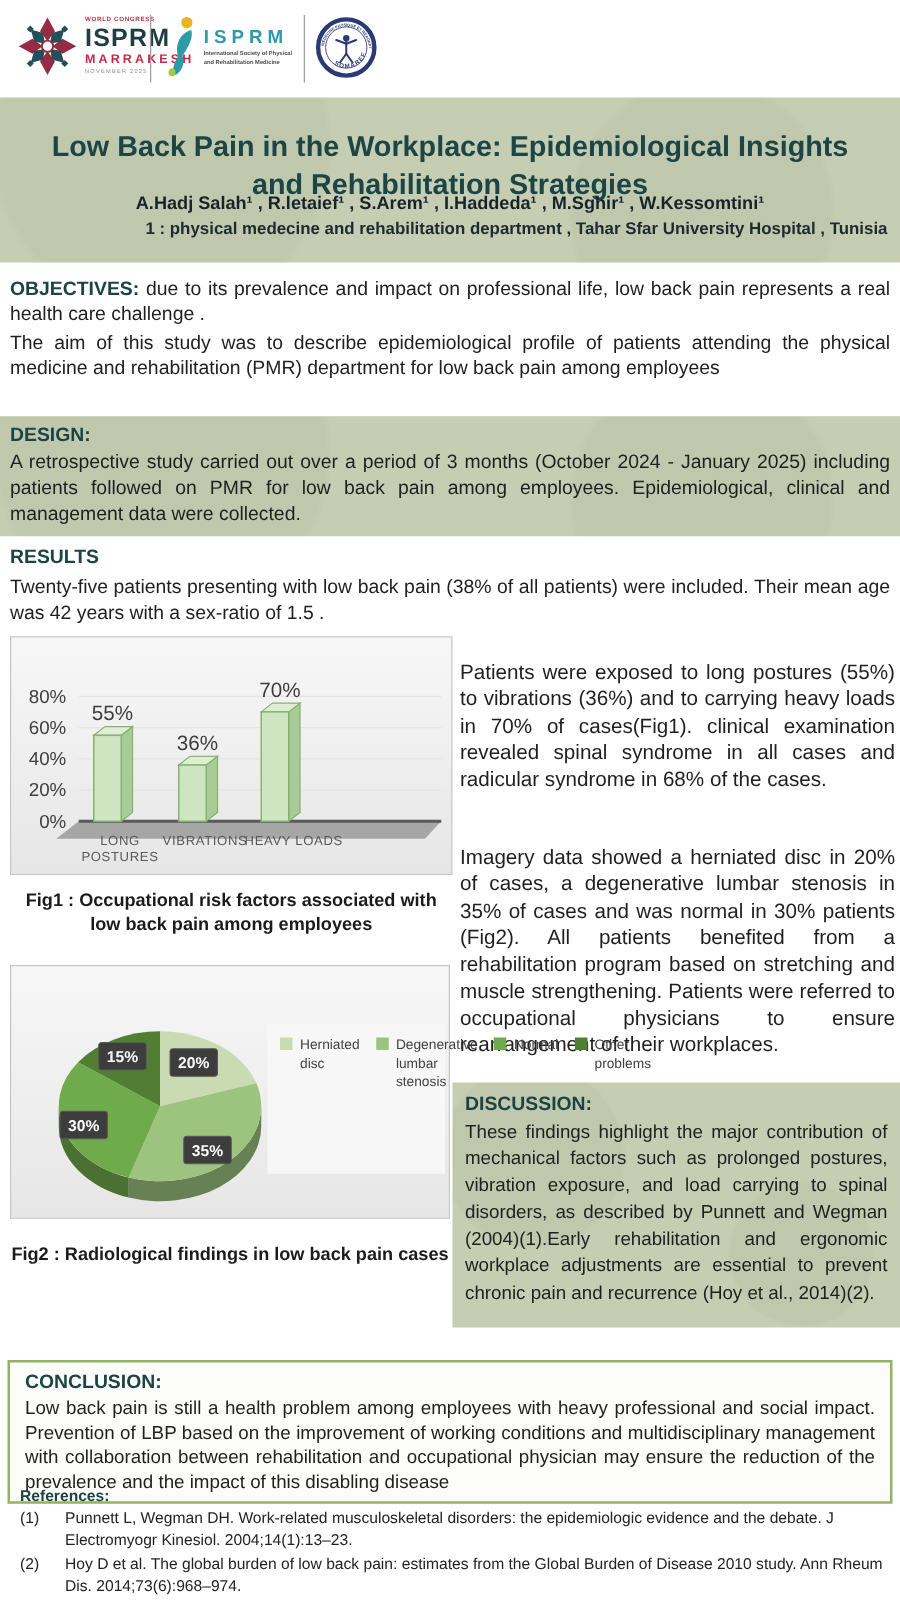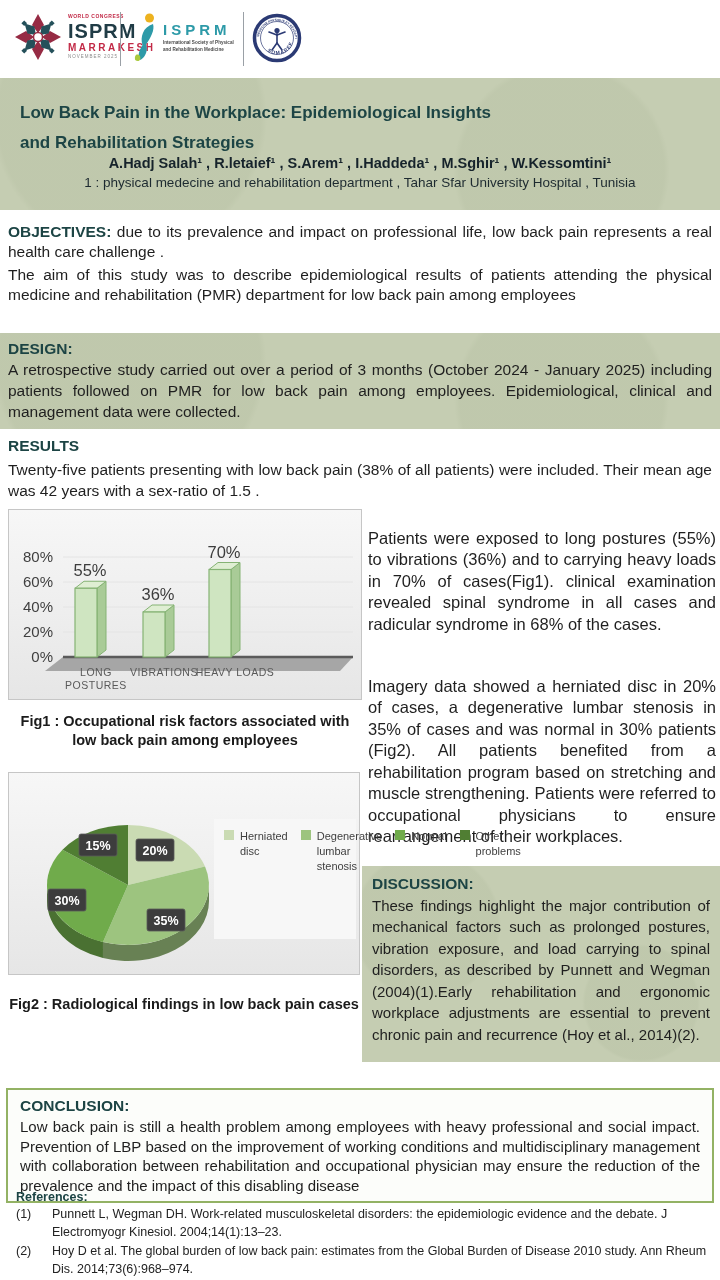--- a/index.html
+++ b/index.html
@@ -16,26 +16,26 @@
   .vdiv{position:absolute;top:12px;width:1px;height:54px;background:#9aa0a6;}
   .vdiv1{left:120px}.vdiv2{left:243px}
   .logo2{position:absolute;left:132px;top:12px;display:flex;align-items:center;}
   .logo2-text{margin-left:5px;line-height:1;}
   .l2-name{font-size:15px;font-weight:bold;color:#2d9aa8;letter-spacing:4px;}
   .l2-sub{font-size:4.6px;color:#4a4a4a;margin-top:3px;font-weight:bold;line-height:1.5;}
   .logo3{position:absolute;left:252px;top:13px;}
   
   .band{background:#c5cdb2;background-image:radial-gradient(circle at 18% 30%,rgba(90,110,70,.05) 0 22%,transparent 23%),radial-gradient(circle at 78% 70%,rgba(90,110,70,.05) 0 18%,transparent 19%);}
   .titleband{position:absolute;top:78px;left:0;width:720px;height:132px;}
-  .main-title{position:absolute;top:9px;left:20px;width:680px;
-      font-size:17px;line-height:30px;font-weight:800;color:#1d4545;}
+  .main-title{position:absolute;top:9px;left:20px;width:680px;text-align:center;
+      font-size:23px;line-height:30px;font-weight:800;color:#1d4545;}
   .authors{position:absolute;top:77px;left:10px;width:700px;text-align:center;
       font-size:14.5px;font-weight:bold;color:#16232b;}
-  .affil{position:absolute;top:97px;left:10px;width:700px;text-align:center;
-      font-size:13.5px;font-weight:400;color:#1d2a30;}
+  .affil{position:absolute;top:97px;left:10px;width:700px;text-align:right;
+      font-size:13.5px;font-weight:700;color:#1d2a30;}
   
   .lead{font-weight:bold;color:#1c4444;}
   .objectives{position:absolute;top:222px;left:8px;width:704px;font-size:15.5px;line-height:20px;text-align:justify;}
   .objectives p{margin:0 0 3px 0;}
   .designband{position:absolute;top:333px;left:0;width:720px;height:96px;}
   .design-inner{position:absolute;top:5px;left:8px;width:704px;font-size:15.5px;line-height:21px;text-align:justify;}
   .design-inner .lead{display:block;}
   .results-label{position:absolute;top:437px;left:8px;font-size:15.5px;font-weight:bold;color:#1c4444;}
   .results-text{position:absolute;top:459px;left:8px;width:704px;font-size:15.5px;line-height:21px;text-align:justify;}
   
@@ -148,21 +148,21 @@
   </header>
 
   <section class="titleband band">
     <h1 class="main-title"><span>Low Back Pain in the Workplace: Epidemiological Insights</span><br><span>and Rehabilitation Strategies</span></h1>
     <div class="authors">A.Hadj Salah¹ ,  R.letaief¹ , S.Arem¹ , I.Haddeda¹ , M.Sghir¹ , W.Kessomtini¹</div>
     <div class="affil">1 : physical medecine and rehabilitation department , Tahar Sfar University Hospital , Tunisia</div>
   </section>
 
   <section class="objectives">
     <p><span class="lead">OBJECTIVES:</span> <span>due to  its  prevalence and impact on professional life, low back pain represents a real health care challenge .</span></p>
-    <p>The aim of this study was to describe epidemiological results of patients attending the physical medicine and rehabilitation (PMR) department for low back pain among employees</p>
+    <p>The aim of this study was to describe epidemiological profile of patients attending the physical medicine and rehabilitation (PMR) department for low back pain among employees</p>
   </section>
 
   <section class="designband band">
     <div class="design-inner">
       <span class="lead">DESIGN:</span>
       <span>A retrospective study carried out over a period of 3 months (October 2024 - January 2025) including patients followed on PMR for low back pain among employees. Epidemiological, clinical and management data were collected.</span>
     </div>
   </section>
 
   <div class="results-label">RESULTS</div>

